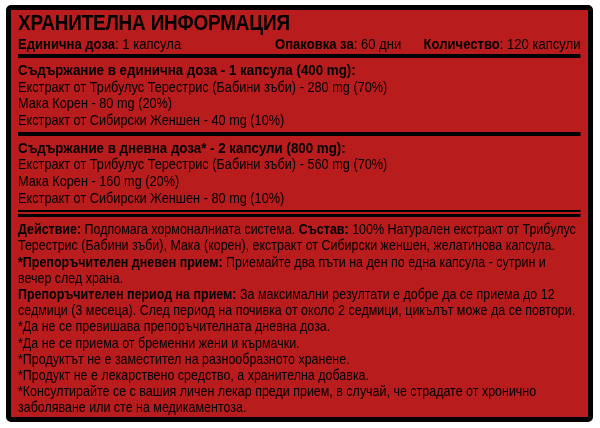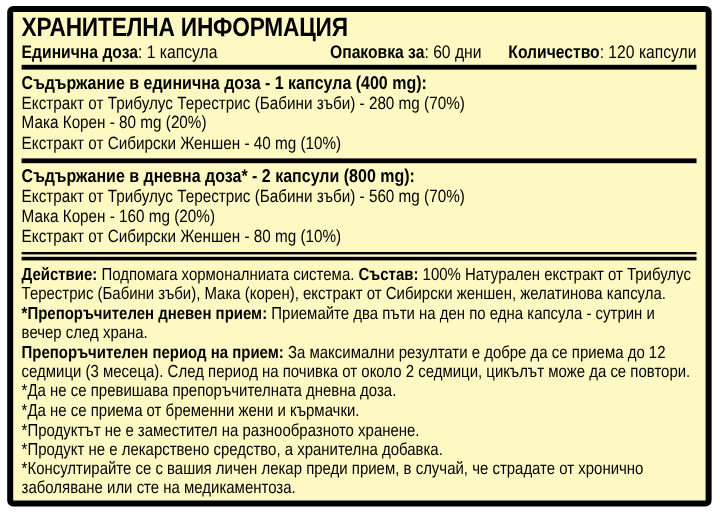--- a/index.html
+++ b/index.html
@@ -14,21 +14,21 @@
   }
   .label-box {
     position: absolute;
     left: 6px;
     top: 5px;
     width: 587px;
     height: 417px;
     box-sizing: border-box;
     border: 5px solid #000;
     border-radius: 5px;
-    background: #fef9c3;
+    background: #b91c1c;
     padding: 1px 7px 2px 7px;
     overflow: hidden;
   }
   
   .cond {
     width: 654px;
     transform: scaleX(0.86);
     transform-origin: left top;
   }
   .title {

